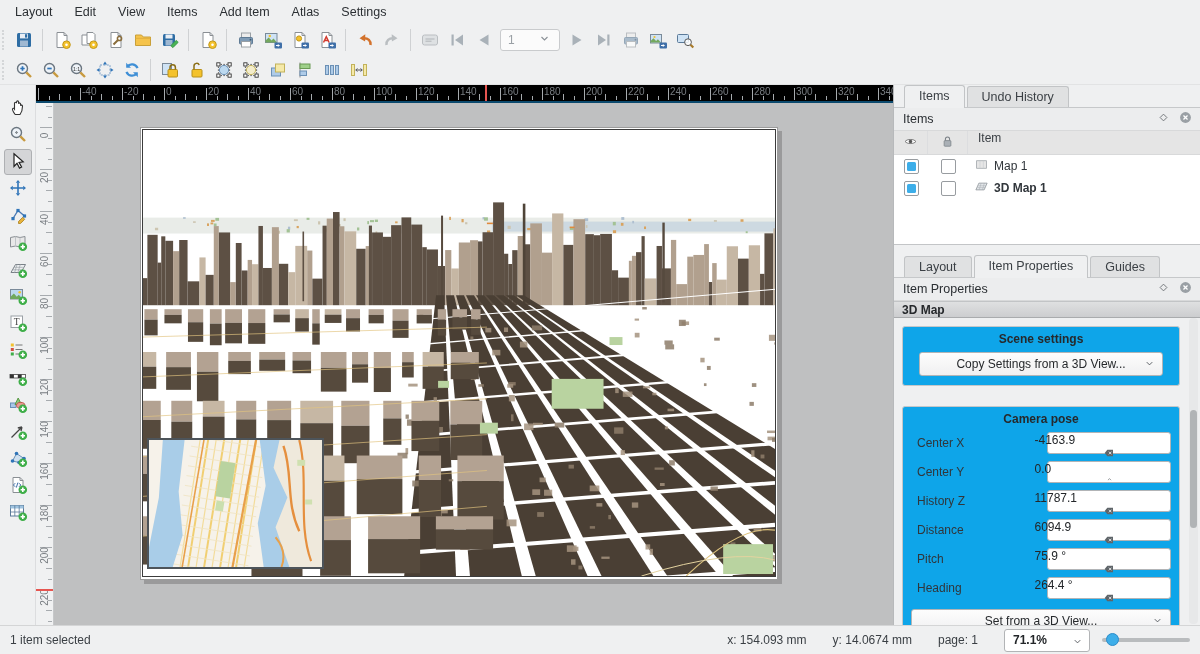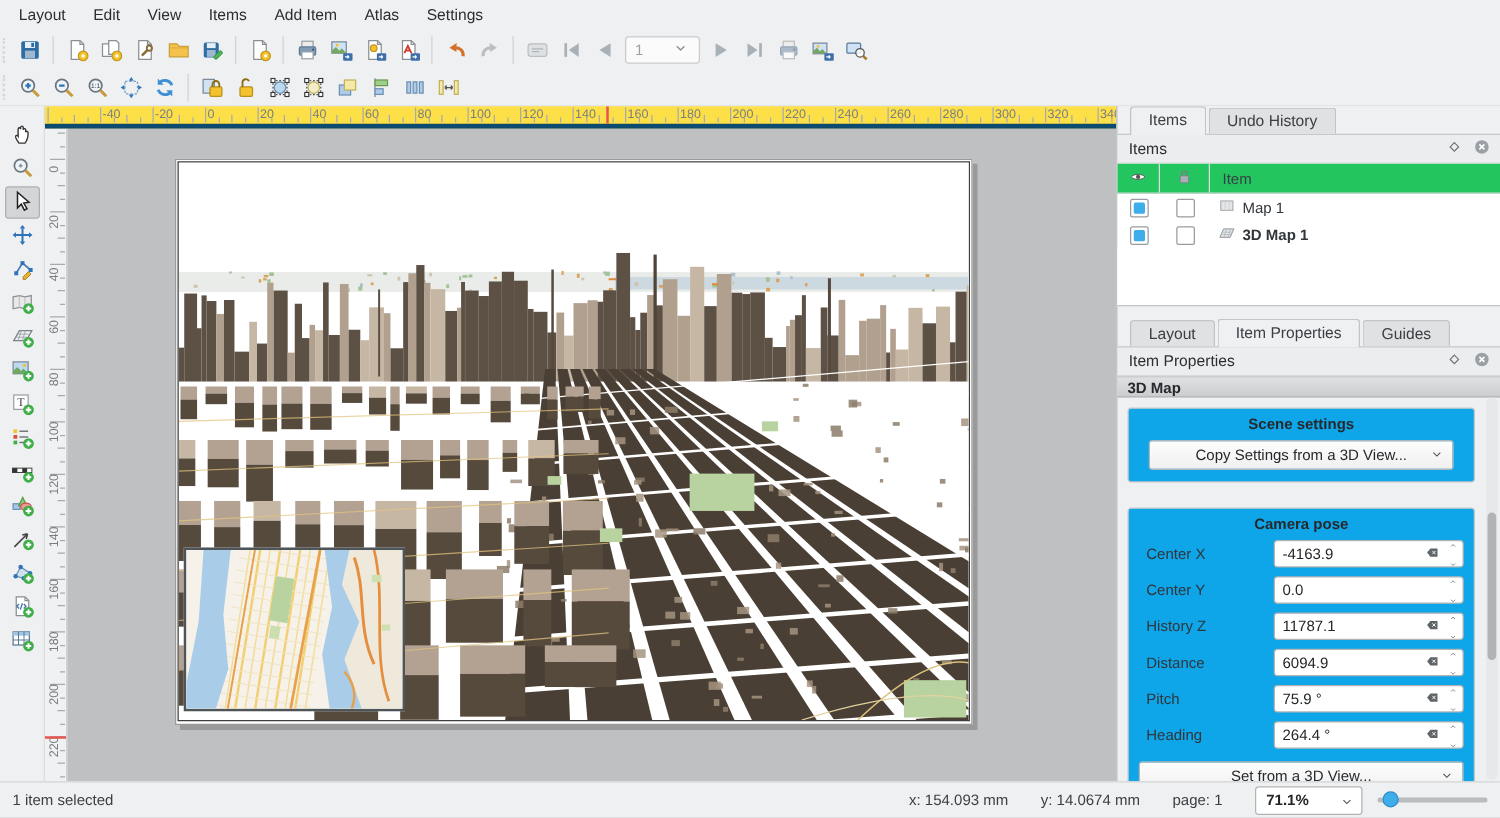--- a/index.html
+++ b/index.html
@@ -19,21 +19,21 @@
   .dis { opacity:.62; }
   .atlas-combo { width:60px; height:22px; background:#fbfbfb; border:1px solid #c9cbcd; border-radius:3px; display:flex; align-items:center; margin:0 3px; }
   .atlas-combo input { border:none; background:transparent; width:36px; font-size:12px; color:#9aa0a5; padding-left:7px; outline:none; }
 
   
   #work { position:absolute; left:0; top:85px; width:1200px; height:540px; }
   #lefttools { position:absolute; left:0; top:0; width:36px; height:540px; background:#eff0f1; border-right:1px solid #dcdddf; padding-top:9px; }
   .ltbtn { width:28px; height:26px; margin:1px auto; display:flex; align-items:center; justify-content:center; border-radius:3px; border:1px solid transparent; }
   .ltbtn.active { background:#d4d5d7; border-color:#aeb0b3; }
   #corner { position:absolute; left:36px; top:0; width:18px; height:18px; background:#f0f1f2; border-right:1px solid #d4d6d8; border-bottom:1px solid #c6c8ca; }
-  #hruler { position:absolute; left:36px; top:0; width:857px; height:18px; background:#fde047; border-bottom:4px solid #0c4a6e; overflow:hidden; }
+  #hruler { position:absolute; left:36px; top:0; width:857px; height:18px; background:#000000; border-bottom:2px solid #0c4a6e; overflow:hidden; }
   #vruler { position:absolute; left:36px; top:18px; width:18px; height:522px; background:#f0f1f2; border-right:1px solid #c6c8ca; overflow:hidden; }
   .htick { position:absolute; bottom:1px; width:1px; background:#a7abaf; }
   .hlab  { position:absolute; top:1px; font-size:10px; color:#787d82; }
   .vtick { position:absolute; right:1px; height:1px; background:#a7abaf; }
   .vlab  { position:absolute; left:-4px; width:24px; height:11px; line-height:11px; font-size:10px; color:#787d82; text-align:center; transform:rotate(-90deg); }
   .hmark { position:absolute; top:0; bottom:0; width:2px; background:#e65550; }
   .vmark { position:absolute; left:0; right:0; height:2px; background:#e65550; }
 
   #canvas { position:absolute; left:54px; top:18px; width:839px; height:522px; background:#bfc0c1; overflow:hidden; }
   #paper { position:absolute; left:86px; top:24px; width:638px; height:453px; background:#ffffff; border:1px solid #9b9b9b; box-shadow:4px 4px 0 0 #9a9a9b; }
@@ -44,41 +44,41 @@
 
   
   #rightpanel { position:absolute; left:893px; top:0; width:307px; height:540px; background:#eff0f1; border-left:1px solid #b7b9bb; }
   .tabbar { display:flex; align-items:flex-end; height:22px; padding-left:10px; }
   .tab { padding:3px 14px 3px; font-size:12.5px; color:#3a3f44; background:#e0e1e2; border:1px solid #c2c4c6; border-bottom:none; border-radius:3px 3px 0 0; margin-right:2px; position:relative; }
   .tab.active { background:#eff0f1; z-index:2; padding-bottom:5px; margin-bottom:-1px; }
   .panel-header { height:24px; display:flex; align-items:center; padding:0 6px 0 9px; border-top:1px solid #c6c8ca; border-bottom:1px solid #d8d9da; background:#ecedee; }
   .panel-header .ph-title { flex:1; font-size:12.5px; color:#2b2f33; }
   .ph-btn { width:18px; height:18px; display:flex; align-items:center; justify-content:center; margin-left:4px; }
   #items-table { background:#fff; border-bottom:1px solid #c3c5c7; height:114px; }
-  .it-header { display:flex; height:24px; border-bottom:1px solid #d8d9da; background:#22c55e; align-items:center; }
+  .it-header { display:flex; height:24px; border-bottom:1px solid #d8d9da; background:#e5e5e5; }
   .it-header .c1,.it-row .c1 { width:34px; display:flex; justify-content:center; }
   .it-header .c2,.it-row .c2 { width:40px; display:flex; justify-content:center; }
   .it-header .c1,.it-header .c2 { border-right:1px solid #dcdddf; height:100%; align-items:center; }
   .it-header .c3 { padding-left:10px; font-size:12px; color:#3a3f44; }
   .it-row { display:flex; height:22px; align-items:center; }
   .it-row .c3 { padding-left:6px; display:flex; align-items:center; gap:5px; font-size:12px; }
   .it-row.sel .c3 span.lbl { font-weight:bold; }
   .cb { width:15px; height:15px; background:#fff; border:1px solid #989ca0; border-radius:2px; display:flex; align-items:center; justify-content:center; }
   .cb.on::after { content:""; width:9px; height:9px; background:#3daee9; border-radius:1.5px; }
   #items-filler { background:#fff; height:46px; border-bottom:1px solid #c3c5c7; }
   .gap { height:10px; }
   .section-bar { height:17px; background:linear-gradient(#dfe0e1,#cccdcf); border-top:1px solid #c2c4c6; border-bottom:1px solid #a9abad; font-weight:bold; font-size:12px; color:#26292c; padding-left:8px; display:flex; align-items:center; }
   #props-content { position:relative; height:308px; padding:8px 20px 0 8px; overflow:hidden; }
   .groupbox { border:1px solid #c5c7c9; border-radius:3px; background:#0ea5e9; padding:5px 8px 9px; }
   .groupbox .gtitle { text-align:center; font-weight:bold; font-size:12px; color:#26292c; margin-bottom:6px; }
   .dd-button { height:24px; background:linear-gradient(#fdfdfd,#f0f0f1); border:1px solid #b2b4b6; border-radius:3px; display:flex; align-items:center; justify-content:center; position:relative; font-size:12px; color:#26292c; }
   .dd-button .chev { position:absolute; right:7px; top:5px; }
   .cam-row { display:flex; align-items:center; height:22px; margin-bottom:7px; }
   .cam-row .cl { flex:1; font-size:12px; color:#31363b; padding-left:6px; }
-  .spin { width:152px; height:22px; background:#fff; border:1px solid #b2b4b6; border-radius:3px; display:flex; align-items:center; }
+  .spin { width:124px; height:22px; background:#fff; border:1px solid #b2b4b6; border-radius:3px; display:flex; align-items:center;flex-direction:column; }
   .spin input { flex:1; min-width:0; border:none; background:transparent; font-size:12px; color:#232629; padding-left:6px; outline:none; font-family:"Liberation Sans",sans-serif; }
   .clear-btn { width:18px; height:16px; display:flex; align-items:center; justify-content:center; }
   .arrows { width:15px; height:20px; display:flex; flex-direction:column; align-items:center; justify-content:center; gap:1px; }
   #props-scroll { position:absolute; right:2px; top:0; width:9px; height:306px; background:#e7e8e9; border-radius:4px; }
   #props-scroll .handle { position:absolute; left:1px; width:7px; top:92px; height:118px; background:#b1b4b6; border-radius:4px; }
 
   
   #statusbar { position:absolute; left:0; top:625px; width:1200px; height:29px; background:#eff0f1; border-top:1px solid #d4d5d6; display:flex; align-items:center; }
   #sb-left { padding-left:10px; font-size:12px; color:#3a3f44; }
   #sb-right { position:absolute; right:0; display:flex; align-items:center; }

